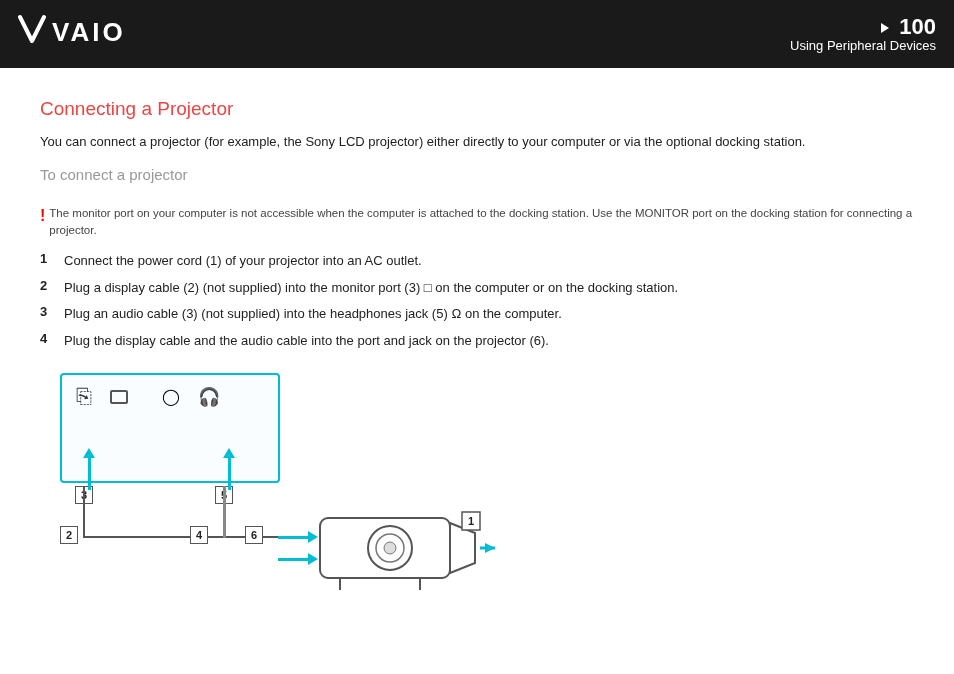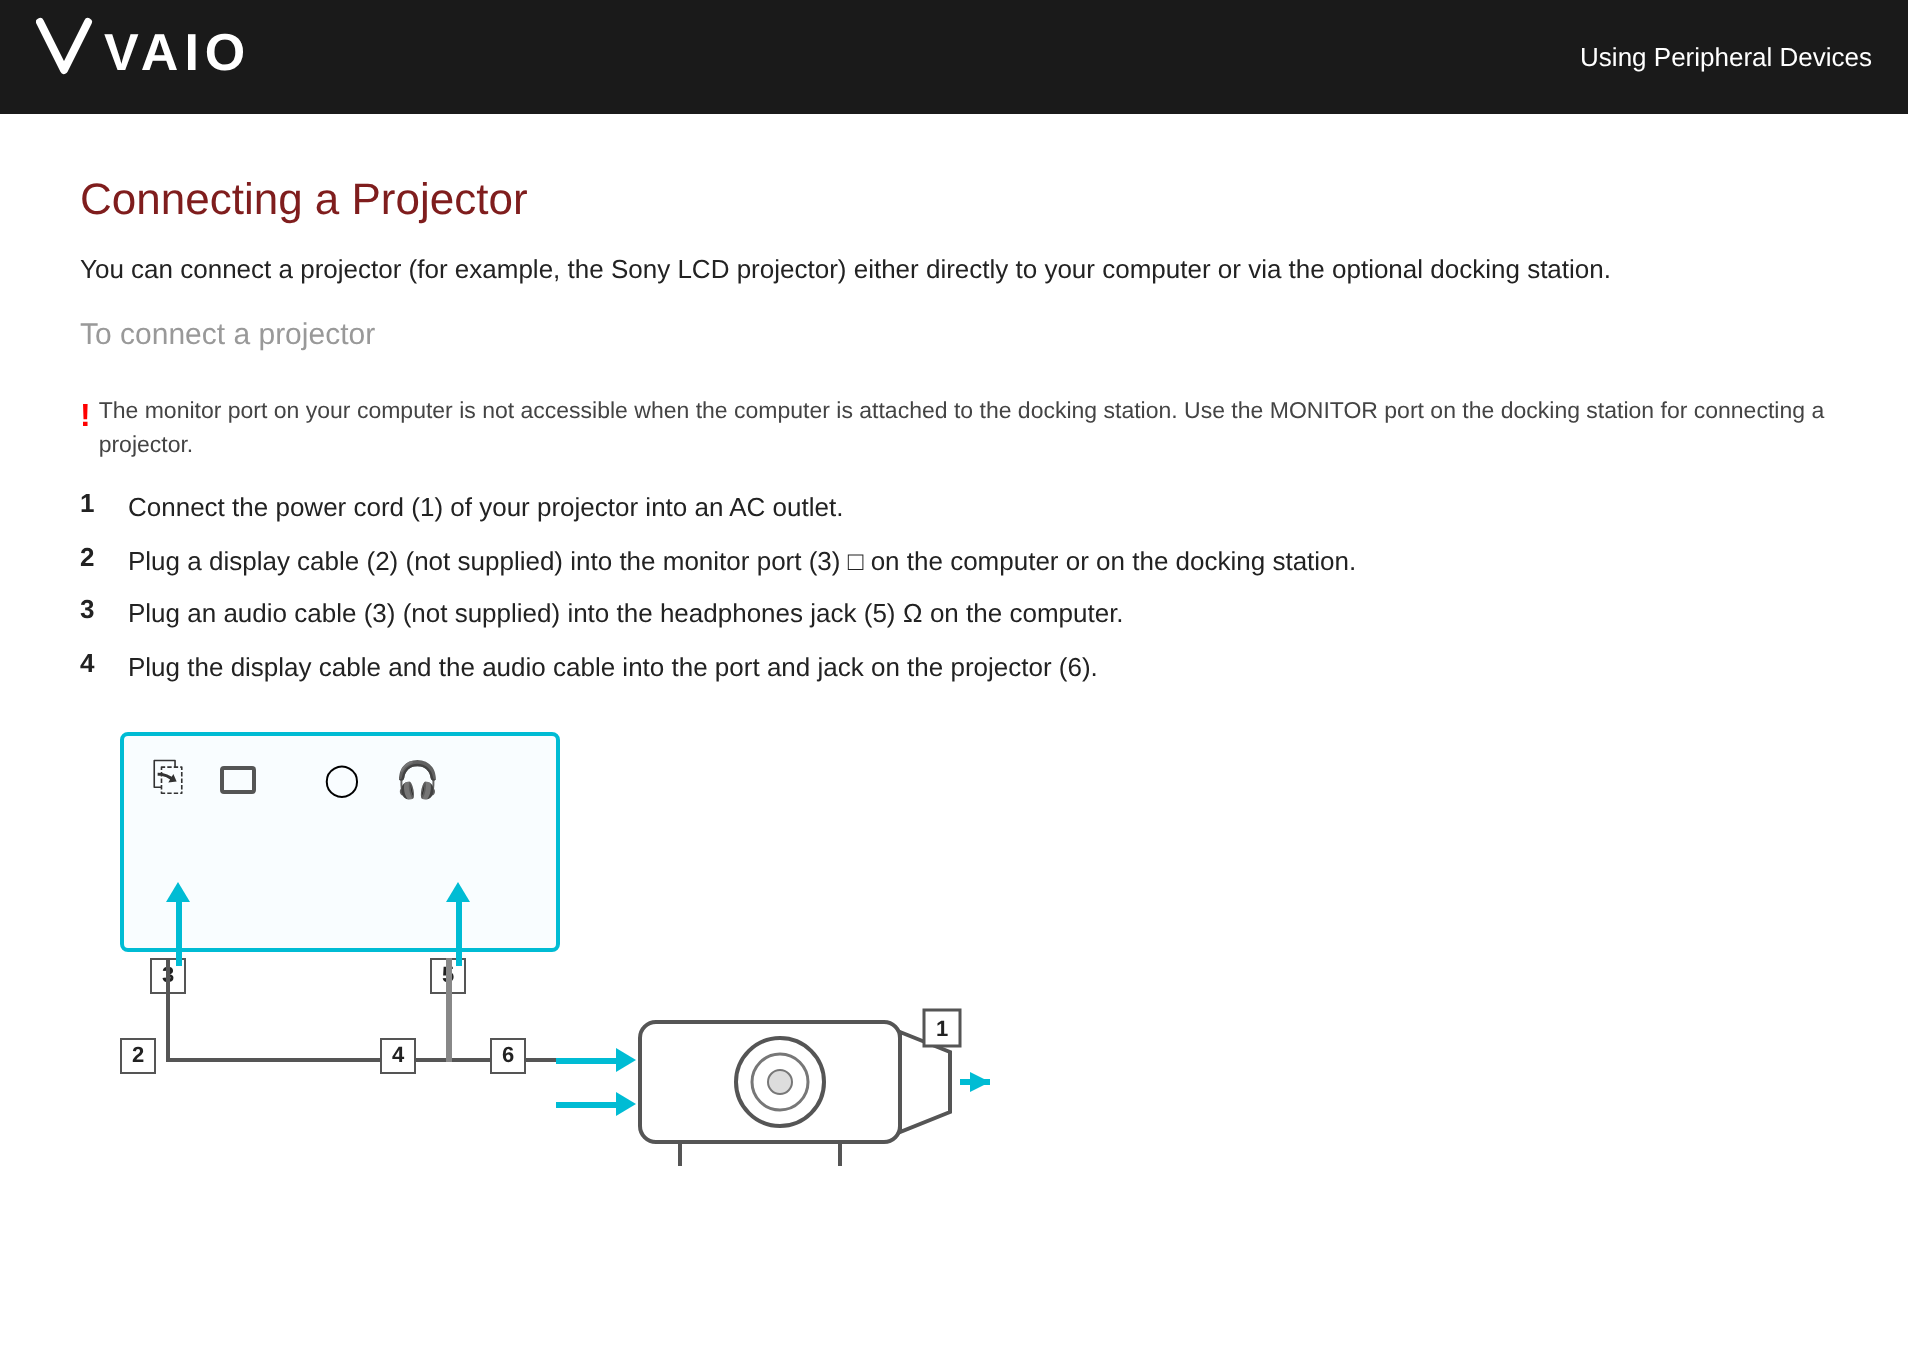--- a/index.html
+++ b/index.html
@@ -7,21 +7,21 @@
       width: 954px;
       height: 674px;
       font-family: Arial, sans-serif;
       background: #fff;
       overflow: hidden;
     }
 
     
     .header {
       background: #1a1a1a;
-      height: 57px;
+      height: 68px;
       display: flex;
       align-items: center;
       justify-content: space-between;
       padding: 0 18px;
     }
     .vaio-logo {
       color: white;
       font-size: 28px;
       font-weight: bold;
       letter-spacing: 2px;
@@ -51,22 +51,22 @@
       margin-right: 4px;
       vertical-align: middle;
     }
 
     
     .content {
       padding: 30px 40px 20px 40px;
     }
 
     .section-title {
-      color: #7f1d1d;
-      font-size: 22px;
+      color: #ef4444;
+      font-size: 19px;
       font-weight: normal;
       margin-bottom: 12px;
     }
 
     .intro-text {
       font-size: 13px;
       color: #222;
       margin-bottom: 14px;
       line-height: 1.5;
     }
@@ -214,20 +214,24 @@
 <div class="header">
   <div class="vaio-logo">
     <svg width="110" height="36" viewBox="0 0 110 36">
 
       <polyline points="2,4 14,28 26,4" fill="none" stroke="white" stroke-width="4" stroke-linejoin="round" stroke-linecap="round"></polyline>
 
       <text x="34" y="28" font-family="Arial" font-weight="bold" font-size="26" fill="white" letter-spacing="3">VAIO</text>
     </svg>
   </div>
   <div class="header-right">
+    <span class="page-num">
+      <span class="header-arrow"></span>
+      <span>100</span>
+    </span>
     <span class="page-title">Using Peripheral Devices</span>
   </div>
 </div>
 
 <div class="content">
 
   <h1 class="section-title">Connecting a Projector</h1>
 
   <p class="intro-text">You can connect a projector (for example, the Sony LCD projector) either directly to your computer or via the optional docking station.</p>
 

